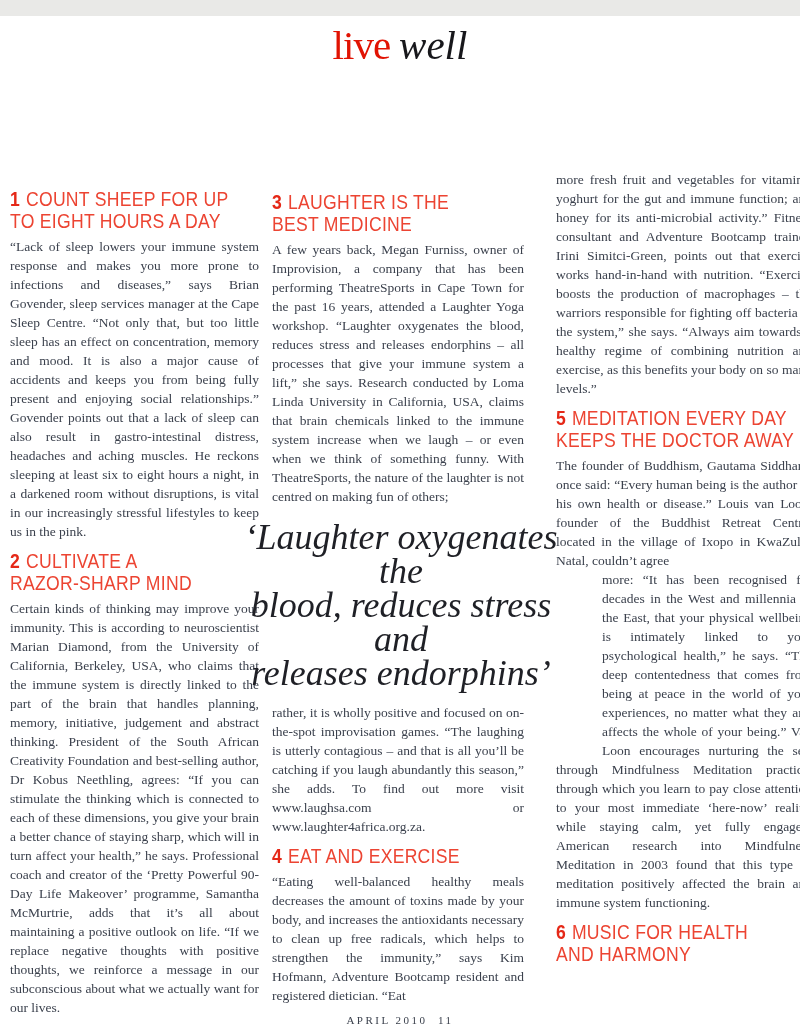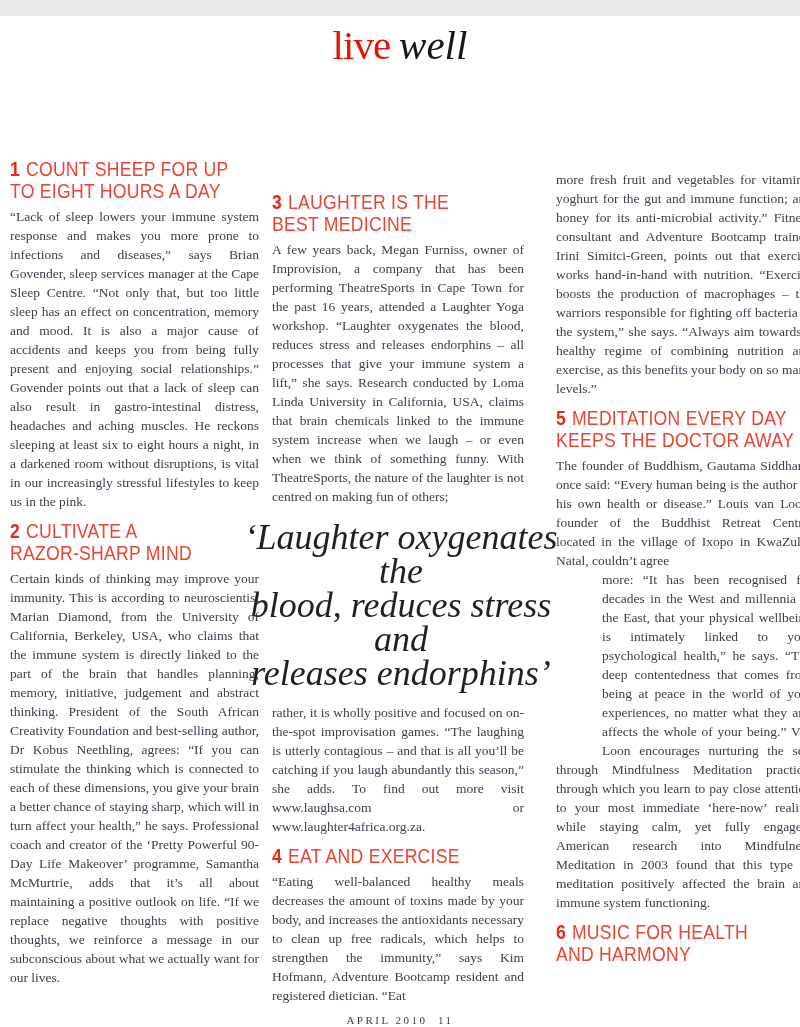--- a/index.html
+++ b/index.html
@@ -9,21 +9,21 @@
     font-family:"Liberation Serif", serif;
   }
   .masthead {
     position:absolute; top:6px; left:0; width:100%;
     text-align:center; font-size:41px; line-height:46px;
   }
   .mast-live { color:#e11303; letter-spacing:-1px; }
   .mast-well { color:#17171b; font-style:italic; margin-left:9px; }
 
   .col { position:absolute; color:#3b414d; font-size:13.5px; line-height:19px; }
-  .col1 { left:10px;  top:142px; width:249px; }
+  .col1 { left:10px;  top:172px; width:249px; }
   .col2 { left:272px; top:166px; width:252px; }
   .col3 { left:556px; top:154px; width:256px; }
 
   p.body { margin:0; text-align:justify; }
 
   .shead {
     margin:9px 0 5px 0; width:114%;
     font-family:"Liberation Sans", sans-serif; font-weight:400;
     color:#ec4432; font-size:20px; line-height:22px;
     transform:scaleX(0.88); transform-origin:0 0;

